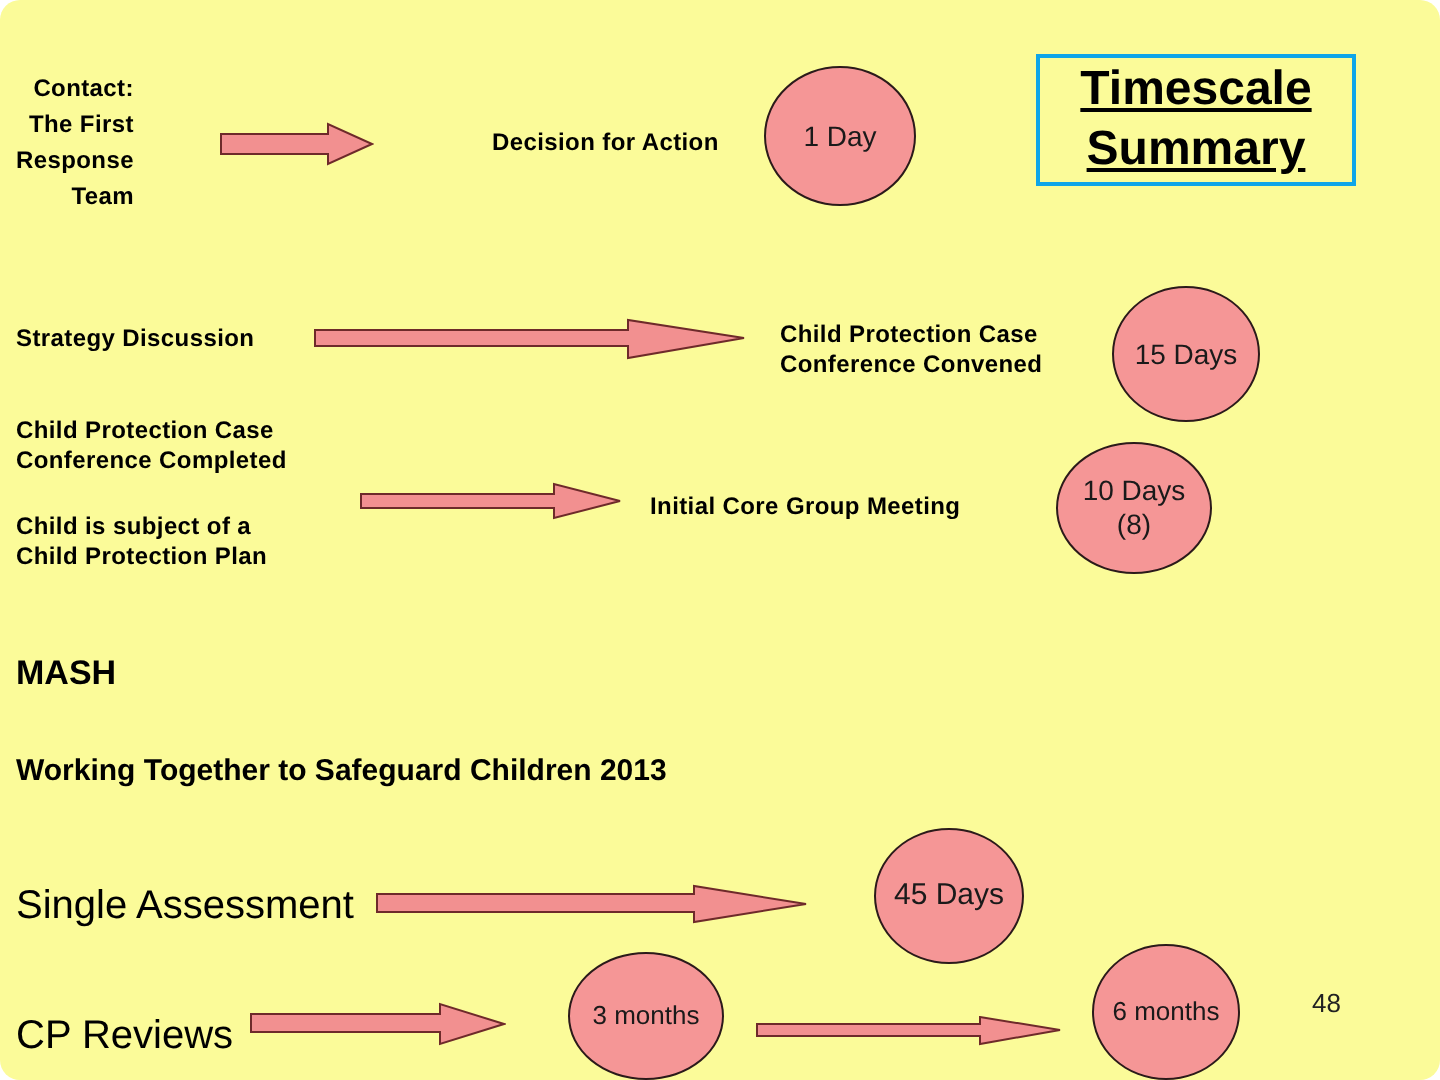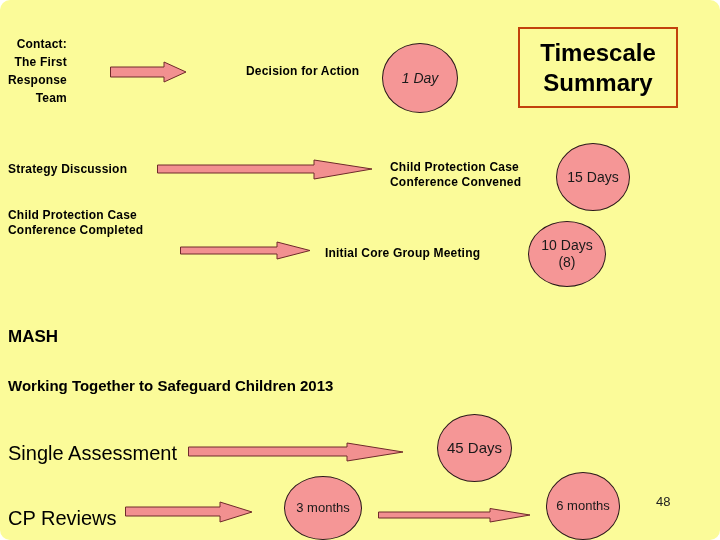--- a/index.html
+++ b/index.html
@@ -22,29 +22,30 @@
   .txt-sm-bold {
     font-size: 12px;
     font-weight: bold;
     line-height: 15px;
     letter-spacing: 0.2px;
   }
   .contact-block { line-height: 18px; text-align: right; }
   .title-box {
     box-sizing: border-box;
     width: 160px;
-    height: 81px;
-    border: 2px solid #c2410c;
+    height: 66px;
+    border: 2px solid #0ea5e9;
     display: flex;
     align-items: center;
     justify-content: center;
     text-align: center;
     font-size: 24px;
     font-weight: bold;
     line-height: 30px;
+    text-decoration: underline;
   }
   .bubble {
     box-sizing: border-box;
     background: #F59696;
     border: 1px solid #2b1a1a;
     border-radius: 50%;
     display: flex;
     align-items: center;
     justify-content: center;
     text-align: center;
@@ -72,21 +73,21 @@
 The First
 Response
 Team</div>
 
   <svg class="abs" style="left:110px; top:61px;" width="77" height="22" viewBox="0 0 77 22">
     <polygon class="arrow-shape" points="0.5,6 54,6 54,1 76,11 54,21 54,16 0.5,16"></polygon>
   </svg>
 
   <div class="abs txt-sm-bold" style="left:210px; top:64px;padding-left:36px;">Decision for Action</div>
 
-  <div class="abs bubble bubble-14" style="left:382px; top:43px; width:76px; height:70px;font-style:italic;">
+  <div class="abs bubble bubble-14" style="left:382px; top:33px; width:76px; height:70px;">
     <span>1 Day</span>
   </div>
 
   <div class="abs title-box ml" style="left:518px; top:27px;">
     <span>Timescale
 Summary</span>
   </div>
 
   <div class="abs txt-sm-bold" style="left:8px; top:162px;">Strategy Discussion</div>
 
@@ -97,20 +98,22 @@
   <div class="abs txt-sm-bold ml" style="left:390px; top:160px;">Child Protection Case
 Conference Convened</div>
 
   <div class="abs bubble bubble-14" style="left:556px; top:143px; width:74px; height:68px;">
     <span>15 Days</span>
   </div>
 
   <div class="abs txt-sm-bold ml" style="left:8px; top:208px;">Child Protection Case
 Conference Completed</div>
 
+  <div class="abs txt-sm-bold ml" style="left:8px; top:256px;">Child is subject of a
+Child Protection Plan</div>
 
   <svg class="abs" style="left:180px; top:241px;" width="131" height="19" viewBox="0 0 131 19">
     <polygon class="arrow-shape" points="0.5,6 97,6 97,1 130,9.5 97,18 97,13 0.5,13"></polygon>
   </svg>
 
   <div class="abs txt-sm-bold" style="left:325px; top:246px;">Initial Core Group Meeting</div>
 
   <div class="abs bubble bubble-14 ml" style="left:528px; top:221px; width:78px; height:66px;">
     <span class="ml">10 Days
 (8)</span>

